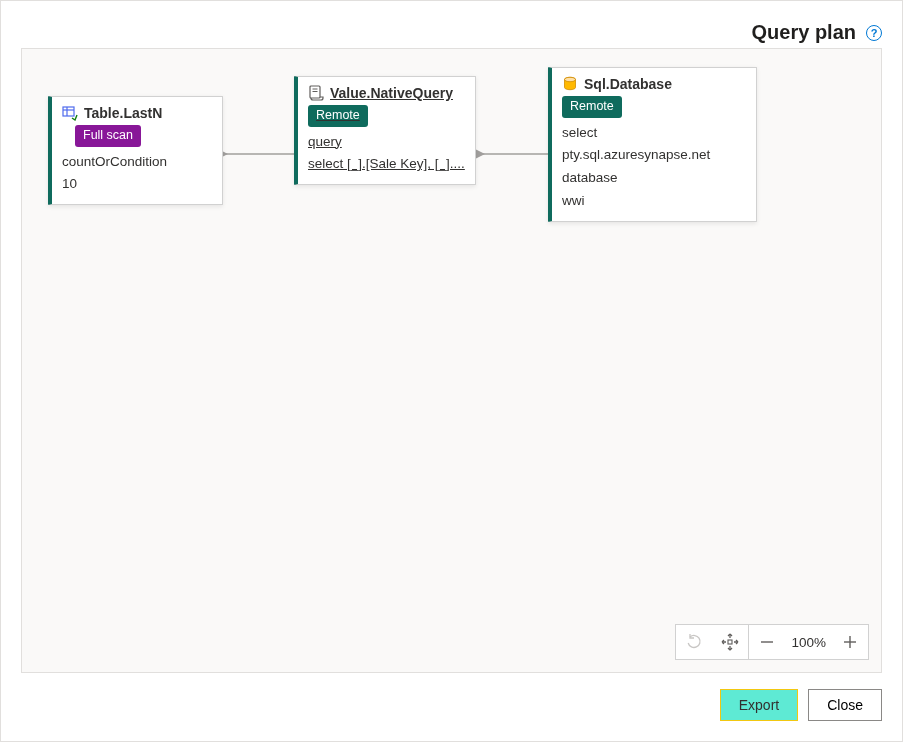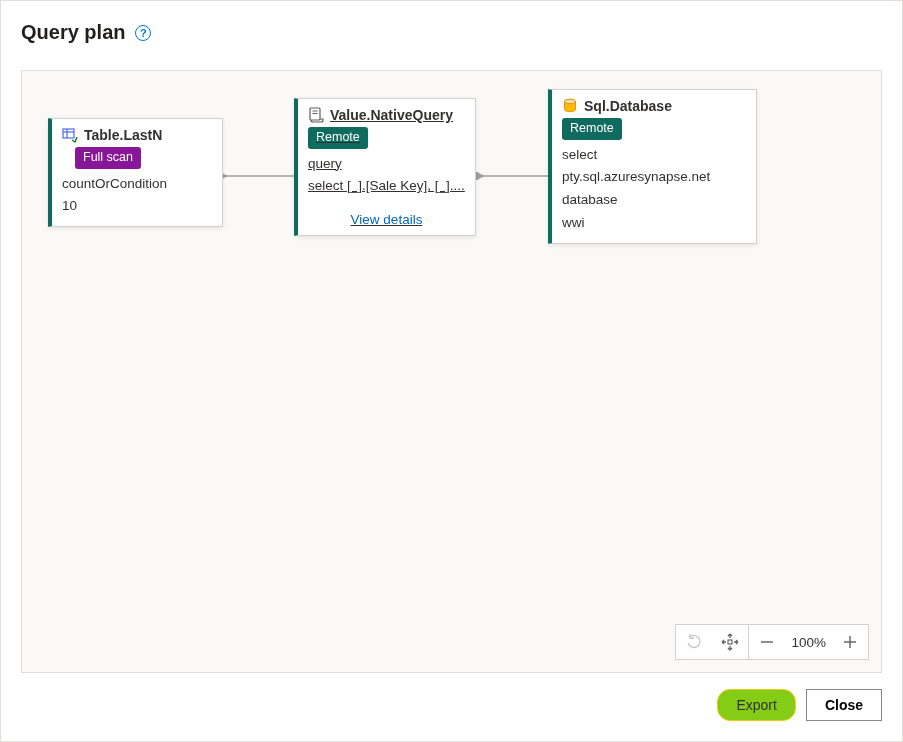--- a/index.html
+++ b/index.html
@@ -15,21 +15,22 @@
     height: 742px;
     border: 1px solid #e1dfdd;
     padding: 20px;
     display: flex;
     flex-direction: column;
   }
   .dialog-header {
     display: flex;
     align-items: center;
     gap: 10px;
-    margin-bottom: 26px;
+    margin-bottom: 4px;
+    justify-content: flex-end;
   }
   .dialog-title {
     font-size: 20px;
     font-weight: 600;
     color: #201f1e;
   }
   .help-icon {
     width: 16px; height: 16px;
     border: 1.3px solid #0078d4;
     border-radius: 50%;
@@ -124,28 +125,26 @@
     padding-top: 16px;
   }
   .btn {
     height: 32px;
     padding: 0 18px;
     border: 1px solid #8a8886;
     background: #fff;
     font-size: 14px;
     cursor: pointer;
     font-family: inherit;
-    font-weight: bold;
   }
   .btn-primary {
-    background: #84cc16;
+    background: #5eead4;
     border-color: #f2c811;
     color: #323130;
     font-weight: 400;
-    border-radius: 13px;
   }
 </style>
 </head>
 <body>
 
 <div class="dialog">
 
   <div class="dialog-header">
     <div class="dialog-title">Query plan</div>
     <div class="help-icon">?</div>
@@ -196,21 +195,20 @@
           <line x1="4.5" y1="4" x2="9.5" y2="4" stroke="#605e5c" stroke-width="1"></line>
           <line x1="4.5" y1="6.5" x2="9.5" y2="6.5" stroke="#605e5c" stroke-width="1"></line>
         </svg>
         <span>Value.NativeQuery</span>
       </div>
       <div class="node-body">
         <span class="badge badge-remote">Remote</span>
         <span>query</span>
         <span class="truncate">select [_].[Sale Key], [_]....</span>
       </div>
-      <div class="view-details">View details</div>
     </div>
 
     <div class="node" style="left:526px; top:18px; width:209px;">
       <div class="node-header">
         <svg class="icon-svg" viewBox="0 0 16 16">
           <ellipse cx="8" cy="3.5" rx="5.5" ry="2.2" fill="#ffb900" stroke="#d18b00" stroke-width="0.8"></ellipse>
           <path d="M2.5 3.5 v8 a5.5 2.2 0 0 0 11 0 v-8" fill="#ffb900" stroke="#d18b00" stroke-width="0.8"></path>
           <ellipse cx="8" cy="3.5" rx="5.5" ry="2.2" fill="#ffe0a6" stroke="#d18b00" stroke-width="0.8"></ellipse>
         </svg>
         <span>Sql.Database</span>

